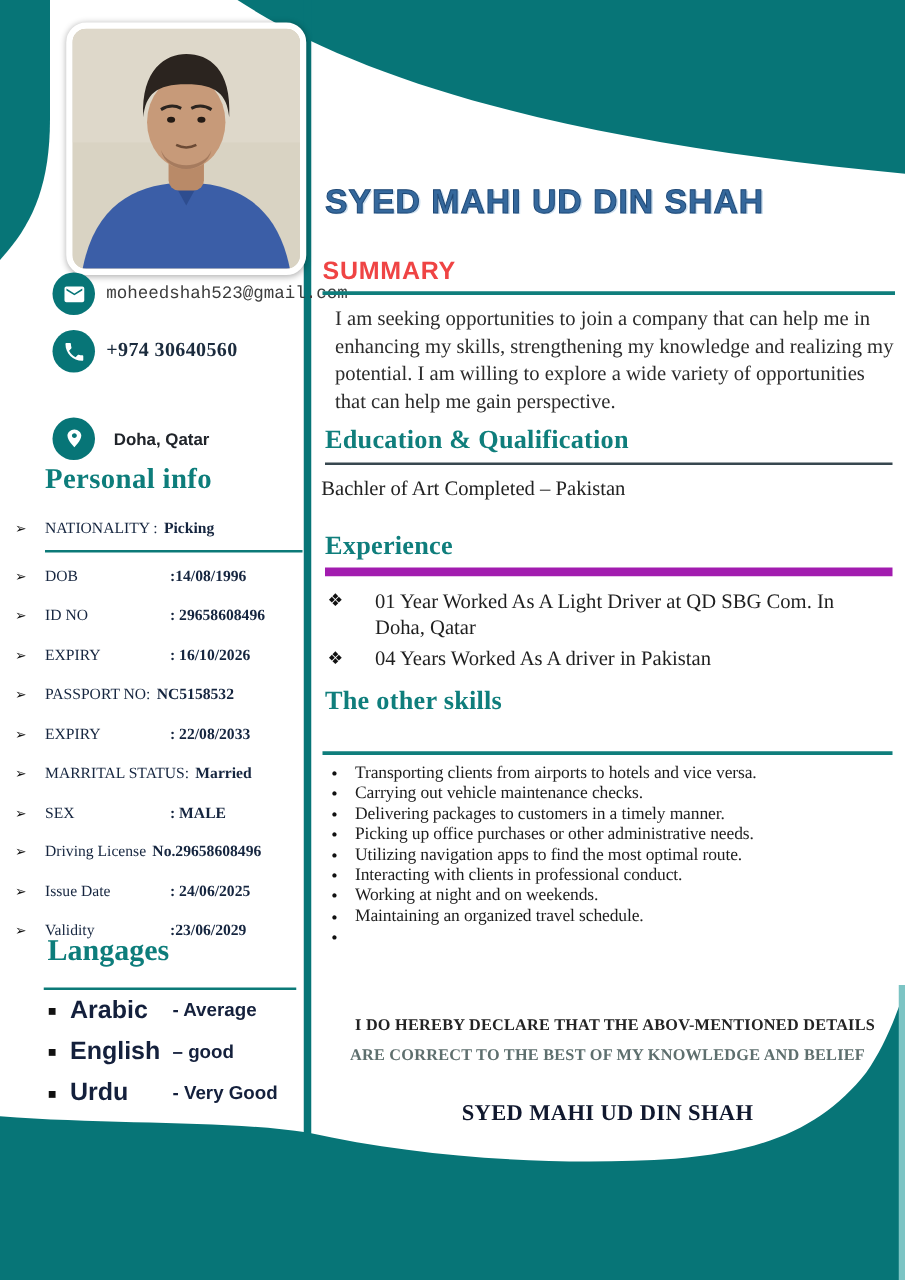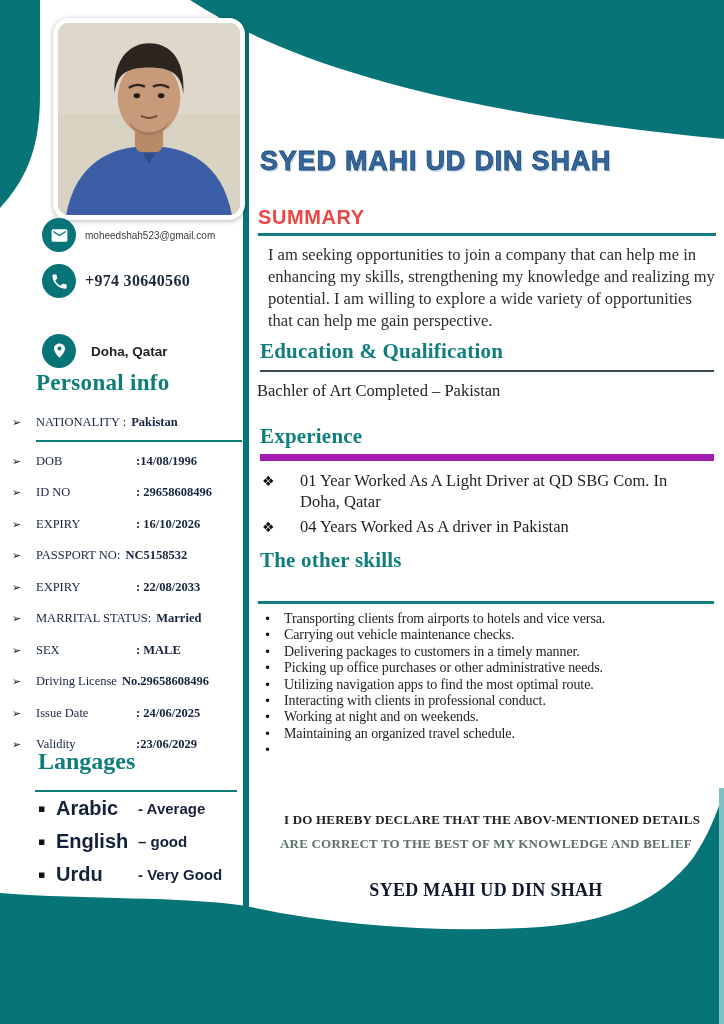--- a/index.html
+++ b/index.html
@@ -11,21 +11,21 @@
   
   .photo{left:53px;top:18px;width:182px;height:192px;border:5px solid #fff;border-radius:16px;
          overflow:hidden;box-shadow:0 1px 5px rgba(0,0,0,.30);background:#d8d2c4;}
   .photo svg{display:block;width:100%;height:100%;}
 
   .contact{display:flex;align-items:center;gap:9px;}
   .cicon{width:34px;height:34px;border-radius:50%;background:#077577;display:flex;
          align-items:center;justify-content:center;flex:0 0 34px;}
   .cicon svg{width:19px;height:19px;fill:#fff;}
   .c-email{left:42px;top:218px;}
-  .c-email .ctxt{font-family:Liberation Sans, sans-serif;font-size:10px;color:#3d3d3d;}
+  .c-email .ctxt{font-family:Liberation Mono, monospace;font-size:14px;color:#3d3d3d;}
   .c-phone{left:42px;top:264px;}
   .c-phone .ctxt{font-size:16px;font-weight:bold;color:#1b2b3d;letter-spacing:.3px;}
   .c-loc{left:42px;top:334px;text-align:center;}
   .c-loc .ctxt{font-family:"Liberation Sans","DejaVu Sans",sans-serif;font-size:13.5px;font-weight:bold;color:#20242a;margin-left:6px;}
 
   .personal-title{left:36px;top:370px;font-size:23px;font-weight:bold;color:#0d7d7b;letter-spacing:.3px;}
 
   .p-list{left:12px;top:412px;width:230px;}
   .p-row{display:flex;align-items:flex-start;line-height:20px;margin-bottom:10.5px;}
   .pb{width:24px;flex:0 0 24px;font-family:"DejaVu Sans",sans-serif;font-size:11px;color:#101010;padding-top:1px;}
@@ -128,21 +128,21 @@
     </span>
     <span class="ctxt">Doha, Qatar</span>
   </div>
 
   <div class="abs personal-title">Personal info</div>
 
   <div class="abs p-list">
     <div class="p-row inline">
       <span class="pb">➢</span>
       <span class="pl">NATIONALITY :</span>
-      <span class="pv">Pakistan</span>
+      <span class="pv">Picking</span>
     </div>
     <div class="p-sep"></div>
     <div class="p-row">
       <span class="pb">➢</span>
       <span class="pl">DOB</span>
       <span class="pv">:14/08/1996</span>
     </div>
     <div class="p-row">
       <span class="pb">➢</span>
       <span class="pl">ID NO</span>

